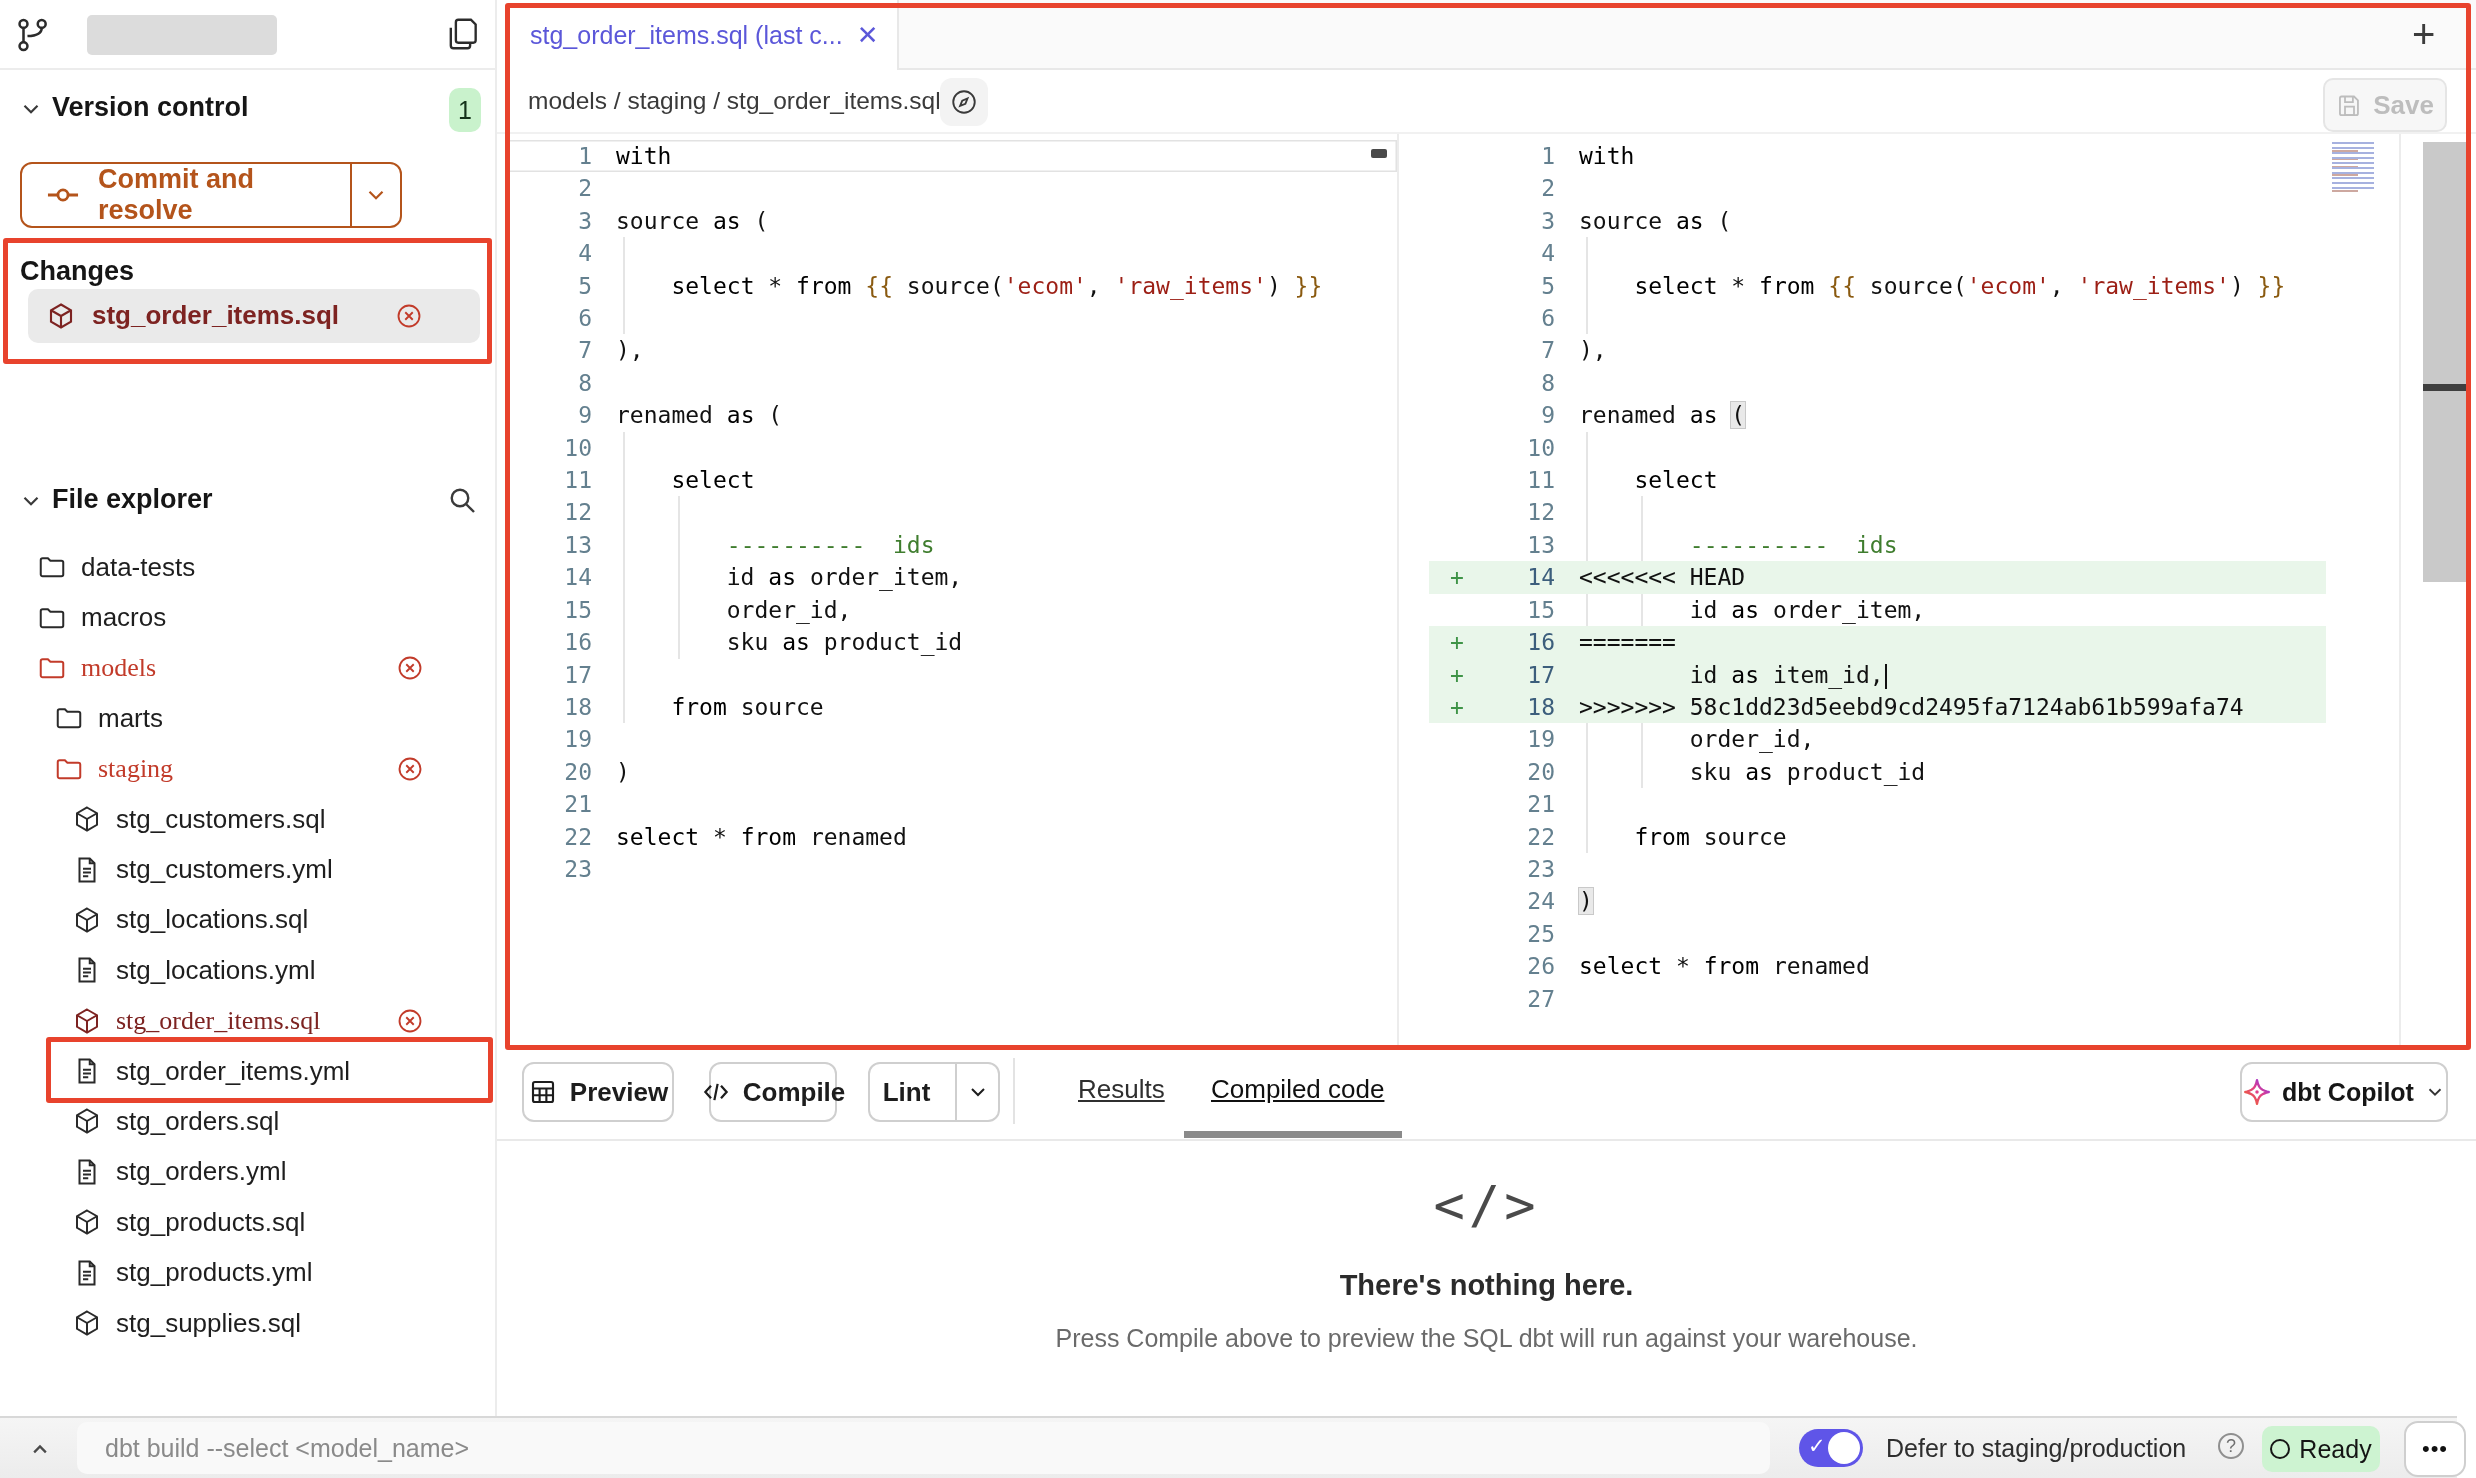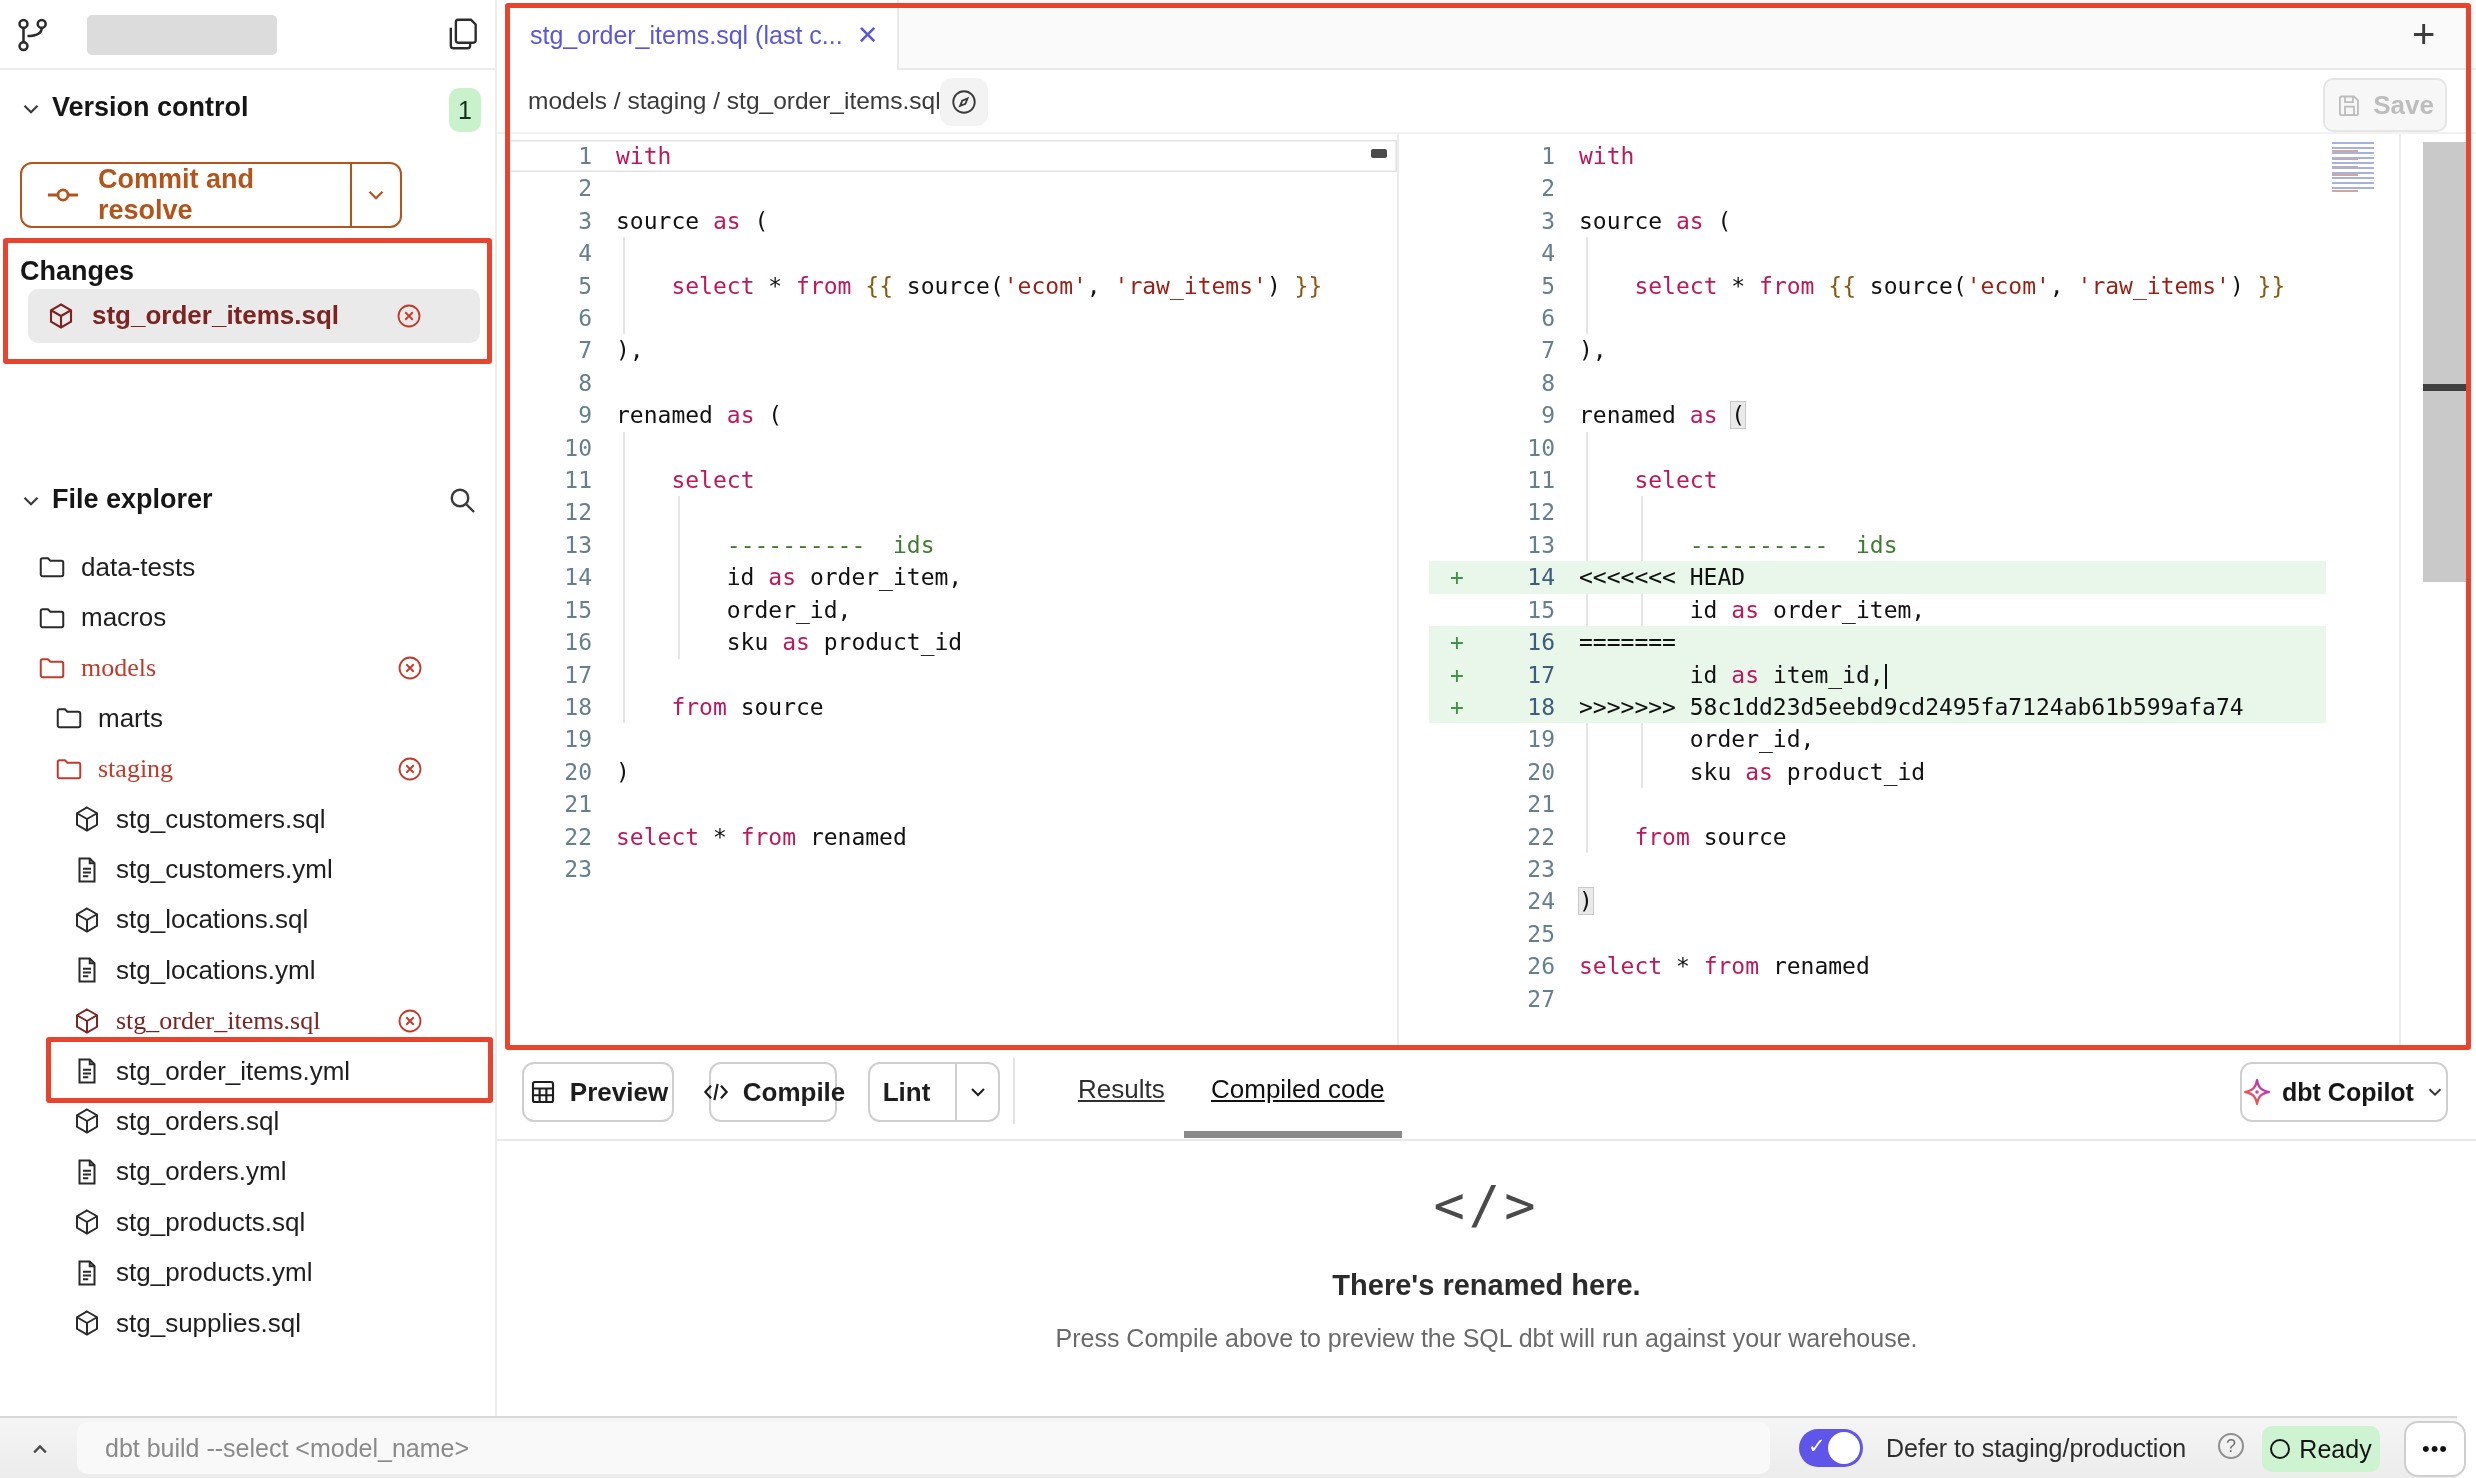--- a/index.html
+++ b/index.html
@@ -51,21 +51,21 @@
   #pane-left{left:505px;width:892px;}
   #pane-right{left:1429px;width:897px;}
   .crow{position:relative;height:32.42px;display:flex;white-space:pre;}
   .crow.d{background:#e9f6ea;}
   .crow.cur{box-shadow:inset 0 0 0 1.5px #e2e2e2;}
   .lnum{display:inline-block;text-align:right;color:#64808f;flex:0 0 auto;}
   #pane-left .lnum{width:87px;margin-right:24px;}
   #pane-right .plus{display:inline-block;width:56px;text-align:center;color:#3f9447;flex:0 0 auto;}
   #pane-right .lnum{width:70px;margin-right:24px;}
   .crow.d .lnum{color:#3c5e7c;}
-  .tk-k{color:#be185d;text-align:center;}
+  .tk-k{color:#000000;text-align:center;}
   .tk-p{color:#111;}
   .tk-s{color:#9c1f15;}
   .tk-j{color:#8a5a10;}
   .tk-c{color:#3f7d2e;}
   .tk-b{color:#111;background:#e9e9e9;box-shadow:0 0 0 1px #c9c9c9;}
   .guide{position:absolute;top:0;bottom:0;width:1.5px;background:#e5e5e5;}
   .caret{display:inline-block;width:2.5px;height:25px;background:#111;vertical-align:middle;margin-left:1px;}
   .vline{position:absolute;width:2px;background:#ececec;}
   .minimap{position:absolute;left:2332px;top:142px;width:51px;height:50px;opacity:.85;
            background-image:repeating-linear-gradient(180deg,#97a4da 0 2px,transparent 2px 5px),repeating-linear-gradient(180deg,#c59a90 0 2px,transparent 2px 8px);
@@ -489,21 +489,21 @@
       <circle cx="12" cy="12" r="1.4" fill="#e0408a"></circle>
     </svg>
     <span>dbt Copilot</span>
     <svg width="22" height="22" viewBox="0 0 24 24" fill="none" stroke="#333" stroke-width="2">
         <path d="M6 9l6 6 6-6"></path>
       </svg>
   </div>
 
   <div class="empty">
     <div class="empty-ic">&lt;/&gt;</div>
-    <div class="empty-title">There's renamed here.</div>
+    <div class="empty-title">There's nothing here.</div>
     <div class="empty-sub">Press Compile above to preview the SQL dbt will run against your warehouse.</div>
   </div>
 
   <div class="statusbar">
     <span class="abs" style="left:26px;top:18px;color:#4a4a4a;cursor:pointer">
       <svg width="28" height="28" viewBox="0 0 24 24" fill="none" stroke="currentColor" stroke-width="2">
           <path d="M7 14l5-5 5 5"></path>
         </svg>
     </span>
     <div class="cmd-input">

